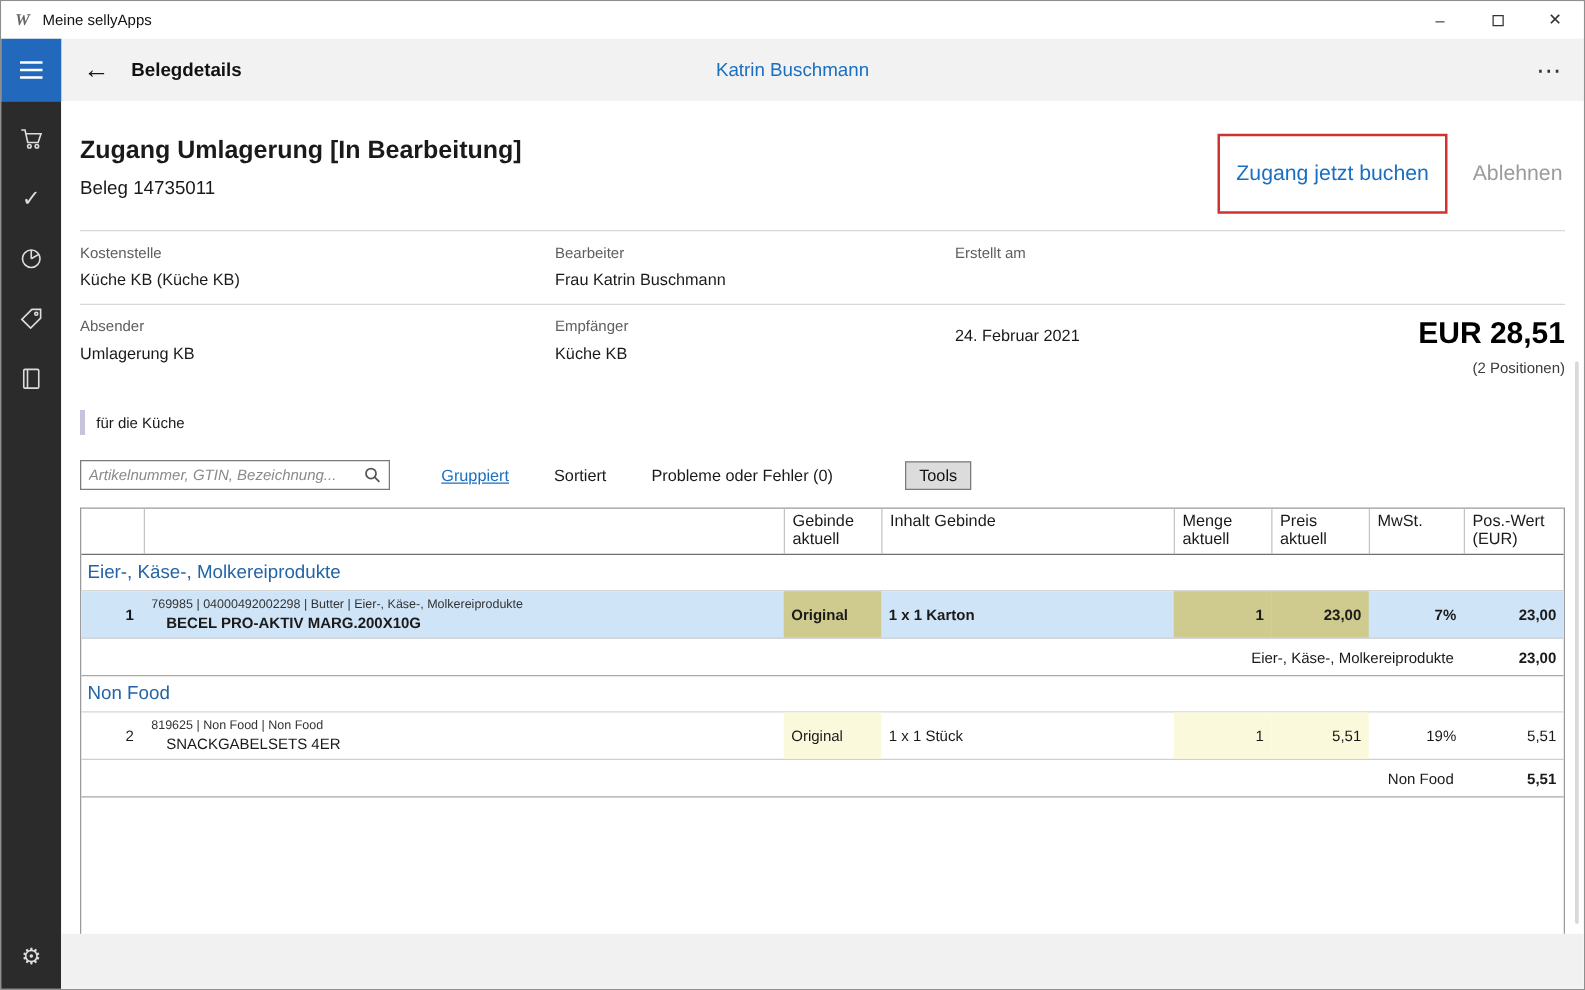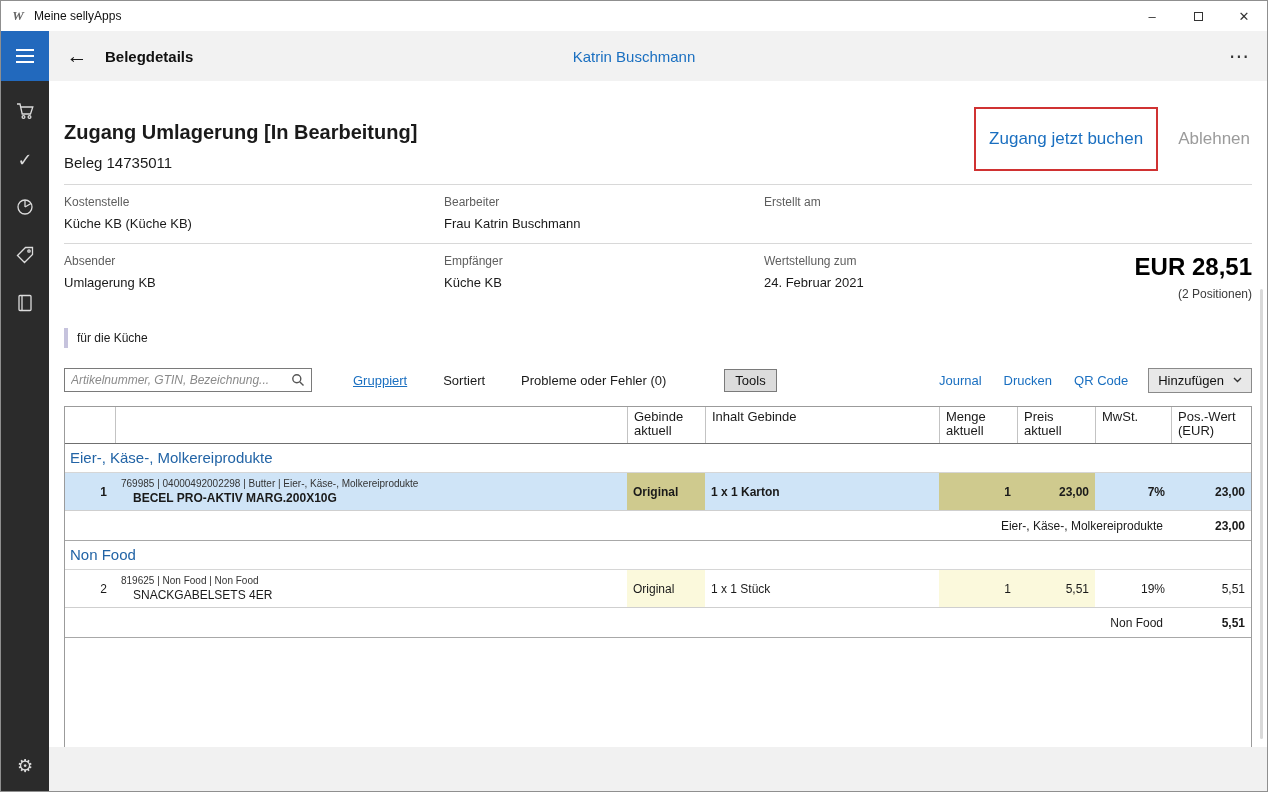--- a/index.html
+++ b/index.html
@@ -31,21 +31,21 @@
   .sidebar { position:absolute; left:0; top:80px; bottom:0; width:48px; background:#2b2b2b; display:flex; flex-direction:column; align-items:center; padding-top:6px; }
   .side-icon { width:48px; height:48px; display:flex; align-items:center; justify-content:center; color:#e0e0e0; cursor:pointer; }
   .side-icon svg { stroke:#dcdcdc; fill:none; stroke-width:1.3; }
   .side-icon.glyph { font-family:"DejaVu Sans", sans-serif; font-size:18px; color:#dcdcdc; }
   .side-gear { position:absolute; bottom:2px; left:0; }
 
   
   .main { position:absolute; left:48px; top:80px; right:0; bottom:0; background:#fff; }
   .content { padding:14px 15px 0 15px; }
 
-  .header-row { display:flex; align-items:flex-end; }
+  .header-row { display:flex; align-items:center; }
   .page-title { font-size:20px; font-weight:bold; line-height:26px; }
   .page-subtitle { font-size:15px; color:#1a1a1a; margin-top:9px; }
   .header-actions { margin-left:auto; display:flex; align-items:center; margin-top:12px; }
   .btn-primary-outline { border:2px solid #d03232; color:#1a6fc0; font-size:17px; padding:20px 13px; background:#fff; cursor:pointer; font-family:inherit; }
   .btn-plain { border:none; background:transparent; color:#9b9b9b; font-size:17px; margin-left:20px; margin-right:2px; cursor:pointer; font-family:inherit; }
 
   .divider { border:none; border-top:1px solid #d8d8d8; margin-top:13px; }
   .divider2 { border:none; border-top:1px solid #d8d8d8; }
 
   .meta-grid { display:grid; grid-template-columns:380px 320px 335px 1fr; padding:10px 0 12px 0; }
@@ -195,21 +195,20 @@
       <div class="meta-grid">
         <div>
           <div class="meta-label">Absender</div>
           <div class="meta-value">Umlagerung KB</div>
         </div>
         <div>
           <div class="meta-label">Empfänger</div>
           <div class="meta-value">Küche KB</div>
         </div>
         <div>
-          <div class="meta-label">Wertstellung zum</div>
           <div class="meta-value">24. Februar 2021</div>
         </div>
         <div class="total-block">
           <div class="total-amount">EUR 28,51</div>
           <div class="total-sub">(2 Positionen)</div>
         </div>
       </div>
 
       <div class="note-row">
         <div class="note-bar"></div>
@@ -221,31 +220,20 @@
           <input type="text" placeholder="Artikelnummer, GTIN, Bezeichnung..." style="">
           <svg width="14" height="14" viewBox="0 0 14 14">
               <circle cx="5.8" cy="5.8" r="4"></circle>
               <path d="M8.9 8.9 L12.5 12.5"></path>
             </svg>
         </div>
         <span class="tb-link">Gruppiert</span>
         <span class="tb-text">Sortiert</span>
         <span class="tb-text">Probleme oder Fehler (0)</span>
         <button class="tb-btn">Tools</button>
-        <div class="tb-right">
-          <span class="rlink">Journal</span>
-          <span class="rlink">Drucken</span>
-          <span class="rlink">QR Code</span>
-          <button class="dropdown-btn">
-            <span>Hinzufügen</span>
-            <svg width="9" height="6" viewBox="0 0 9 6">
-                <path d="M1 1 L4.5 4.5 L8 1"></path>
-              </svg>
-          </button>
-        </div>
       </div>
 
       <div class="table">
         <div class="t-head grid-cols">
           <div class="num"></div>
           <div></div>
           <div class="r">Gebinde aktuell</div>
           <div class="r">Inhalt Gebinde</div>
           <div class="r">Menge aktuell</div>
           <div class="r">Preis aktuell</div>

